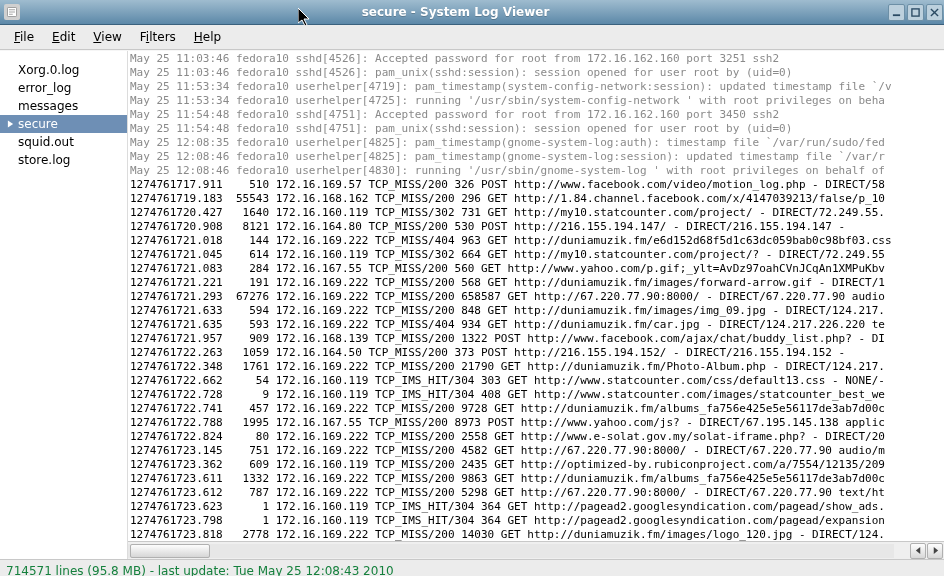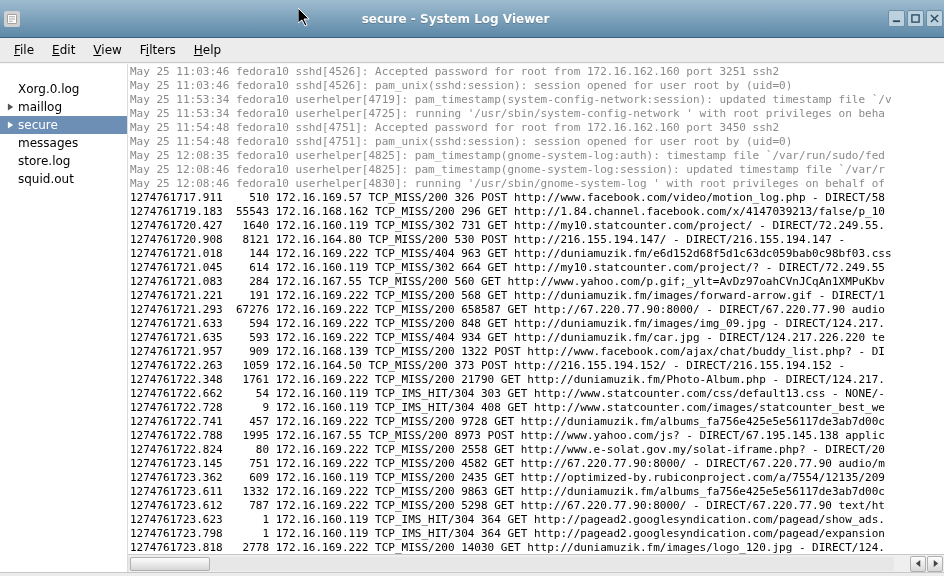--- a/index.html
+++ b/index.html
@@ -1,31 +1,31 @@
 <!DOCTYPE html>
 <html><head>
 <meta charset="utf-8">
 <style>
   * { margin:0; padding:0; box-sizing:border-box; }
   html,body { width:944px; height:576px; font-family:"DejaVu Sans","Liberation Sans",sans-serif; font-size:12px; background:#e6e6e6; overflow:hidden; }
   
-  .titlebar { height:38px; background:linear-gradient(#9FBCCF,#5C88A8); color:#fff; display:flex; align-items:center; border-bottom:1px solid #3a617d;justify-content:space-between; }
+  .titlebar { height:25px; background:linear-gradient(#9FBCCF,#5C88A8); color:#fff; display:flex; align-items:center; border-bottom:1px solid #3a617d;justify-content:space-between; }
   .titlebar .appicon { width:16px; height:16px; margin:0 4px; background:#d0d0d0; border-radius:2px; display:flex; align-items:center; justify-content:center; }
   .titlebar .appicon svg { width:12px; height:12px; }
   .titlebar .title { flex:1; text-align:center; font-weight:bold; font-size:12px; text-shadow:0 1px 0 rgba(0,0,0,0.2); }
   .titlebar .winbtns { display:flex; }
   .titlebar .winbtn { width:17px; height:17px; margin:0 1px; background:#bcd0dd; border:1px solid #6c8fa6; border-radius:2px; display:flex; align-items:center; justify-content:center; }
   .titlebar .winbtn svg { width:9px; height:9px; }
   
   .menubar { height:23px; background:#ececec; border-bottom:1px solid #c8c8c8; display:flex; align-items:center; padding:12px 6px; gap:2px; }
   .menubar .menu { padding:2px 8px; border-radius:2px; }
   .menubar .menu .ul { text-decoration:underline; }
   
   .worksplit { display:flex; height:509px; background:#fff; border-top:1px solid #f6f6f6; }
-  .sidebar { width:128px; background:#fff; border-right:1px solid #dcdcdc; padding-top:16px; }
+  .sidebar { width:128px; background:#fff; border-right:1px solid #dcdcdc; padding-top:10px; }
   .siderow { display:flex; align-items:center; height:18px; padding:0 4px 0 4px; }
   .siderow .tw { width:12px; display:inline-flex; justify-content:center; }
   .siderow .tw svg { width:7px; height:8px; }
   .siderow .lbl { margin-left:2px; }
   .siderow.selected { background:#6E8FB5; color:#fff; }
   .siderow.bold .lbl { font-weight:bold; }
   .logpane-wrap { flex:1; display:flex; flex-direction:column; }
   .logpane { flex:1; overflow:auto; font-family:"DejaVu Sans Mono","Liberation Mono",monospace; font-size:11px; line-height:14px; white-space:pre; color:#000; padding:1px 0 0 2px; }
   .logline { display:block; }
   .logline.dim { color:#8a8a8a; }
@@ -81,46 +81,42 @@
   <div class="menu"><span class="ul">H</span>elp</div>
 </div>
 
 <div class="worksplit">
   <div class="sidebar" id="sidebar">
       <div class="siderow">
         <span class="tw"></span>
         <span class="lbl">Xorg.0.log</span>
       </div>
       <div class="siderow">
-        <span class="tw">
-          <svg viewBox="0 0 8 8">
-            <polygon points="1,0 7,4 1,8" fill="#555"></polygon>
-          </svg>
-        </span>
-        <span class="lbl">maillog</span>
+        <span class="tw"></span>
+        <span class="lbl">error_log</span>
+      </div>
+      <div class="siderow">
+        <span class="tw"></span>
+        <span class="lbl">messages</span>
       </div>
       <div class="siderow selected">
         <span class="tw">
           <svg viewBox="0 0 8 8">
             <polygon points="1,0 7,4 1,8" fill="#fff"></polygon>
           </svg>
         </span>
         <span class="lbl">secure</span>
       </div>
       <div class="siderow">
         <span class="tw"></span>
-        <span class="lbl">messages</span>
+        <span class="lbl">squid.out</span>
       </div>
       <div class="siderow">
         <span class="tw"></span>
         <span class="lbl">store.log</span>
-      </div>
-      <div class="siderow">
-        <span class="tw"></span>
-        <span class="lbl">squid.out</span>
       </div>
     </div>
   <div class="logpane-wrap">
     <div class="logpane" id="logpane"><span class="logline dim">May 25 11:03:46 fedora10 sshd[4526]: Accepted password for root from 172.16.162.160 port 3251 ssh2</span><span class="logline dim">May 25 11:03:46 fedora10 sshd[4526]: pam_unix(sshd:session): session opened for user root by (uid=0)</span><span class="logline dim">May 25 11:53:34 fedora10 userhelper[4719]: pam_timestamp(system-config-network:session): updated timestamp file `/v</span><span class="logline dim">May 25 11:53:34 fedora10 userhelper[4725]: running '/usr/sbin/system-config-network ' with root privileges on beha</span><span class="logline dim">May 25 11:54:48 fedora10 sshd[4751]: Accepted password for root from 172.16.162.160 port 3450 ssh2</span><span class="logline dim">May 25 11:54:48 fedora10 sshd[4751]: pam_unix(sshd:session): session opened for user root by (uid=0)</span><span class="logline dim">May 25 12:08:35 fedora10 userhelper[4825]: pam_timestamp(gnome-system-log:auth): timestamp file `/var/run/sudo/fed</span><span class="logline dim">May 25 12:08:46 fedora10 userhelper[4825]: pam_timestamp(gnome-system-log:session): updated timestamp file `/var/r</span><span class="logline dim">May 25 12:08:46 fedora10 userhelper[4830]: running '/usr/sbin/gnome-system-log ' with root privileges on behalf of</span><span class="logline bold">1274761717.911    510 172.16.169.57 TCP_MISS/200 326 POST http://www.facebook.com/video/motion_log.php - DIRECT/58</span><span class="logline bold">1274761719.183  55543 172.16.168.162 TCP_MISS/200 296 GET http://1.84.channel.facebook.com/x/4147039213/false/p_10</span><span class="logline bold">1274761720.427   1640 172.16.160.119 TCP_MISS/302 731 GET http://my10.statcounter.com/project/ - DIRECT/72.249.55.</span><span class="logline bold">1274761720.908   8121 172.16.164.80 TCP_MISS/200 530 POST http://216.155.194.147/ - DIRECT/216.155.194.147 -</span><span class="logline bold">1274761721.018    144 172.16.169.222 TCP_MISS/404 963 GET http://duniamuzik.fm/e6d152d68f5d1c63dc059bab0c98bf03.css</span><span class="logline bold">1274761721.045    614 172.16.160.119 TCP_MISS/302 664 GET http://my10.statcounter.com/project/? - DIRECT/72.249.55</span><span class="logline bold">1274761721.083    284 172.16.167.55 TCP_MISS/200 560 GET http://www.yahoo.com/p.gif;_ylt=AvDz97oahCVnJCqAn1XMPuKbv</span><span class="logline bold">1274761721.221    191 172.16.169.222 TCP_MISS/200 568 GET http://duniamuzik.fm/images/forward-arrow.gif - DIRECT/1</span><span class="logline bold">1274761721.293  67276 172.16.169.222 TCP_MISS/200 658587 GET http://67.220.77.90:8000/ - DIRECT/67.220.77.90 audio</span><span class="logline bold">1274761721.633    594 172.16.169.222 TCP_MISS/200 848 GET http://duniamuzik.fm/images/img_09.jpg - DIRECT/124.217.</span><span class="logline bold">1274761721.635    593 172.16.169.222 TCP_MISS/404 934 GET http://duniamuzik.fm/car.jpg - DIRECT/124.217.226.220 te</span><span class="logline bold">1274761721.957    909 172.16.168.139 TCP_MISS/200 1322 POST http://www.facebook.com/ajax/chat/buddy_list.php? - DI</span><span class="logline bold">1274761722.263   1059 172.16.164.50 TCP_MISS/200 373 POST http://216.155.194.152/ - DIRECT/216.155.194.152 -</span><span class="logline bold">1274761722.348   1761 172.16.169.222 TCP_MISS/200 21790 GET http://duniamuzik.fm/Photo-Album.php - DIRECT/124.217.</span><span class="logline bold">1274761722.662     54 172.16.160.119 TCP_IMS_HIT/304 303 GET http://www.statcounter.com/css/default13.css - NONE/-</span><span class="logline bold">1274761722.728      9 172.16.160.119 TCP_IMS_HIT/304 408 GET http://www.statcounter.com/images/statcounter_best_we</span><span class="logline bold">1274761722.741    457 172.16.169.222 TCP_MISS/200 9728 GET http://duniamuzik.fm/albums_fa756e425e5e56117de3ab7d00c</span><span class="logline bold">1274761722.788   1995 172.16.167.55 TCP_MISS/200 8973 POST http://www.yahoo.com/js? - DIRECT/67.195.145.138 applic</span><span class="logline bold">1274761722.824     80 172.16.169.222 TCP_MISS/200 2558 GET http://www.e-solat.gov.my/solat-iframe.php? - DIRECT/20</span><span class="logline bold">1274761723.145    751 172.16.169.222 TCP_MISS/200 4582 GET http://67.220.77.90:8000/ - DIRECT/67.220.77.90 audio/m</span><span class="logline bold">1274761723.362    609 172.16.160.119 TCP_MISS/200 2435 GET http://optimized-by.rubiconproject.com/a/7554/12135/209</span><span class="logline bold">1274761723.611   1332 172.16.169.222 TCP_MISS/200 9863 GET http://duniamuzik.fm/albums_fa756e425e5e56117de3ab7d00c</span><span class="logline bold">1274761723.612    787 172.16.169.222 TCP_MISS/200 5298 GET http://67.220.77.90:8000/ - DIRECT/67.220.77.90 text/ht</span><span class="logline bold">1274761723.623      1 172.16.160.119 TCP_IMS_HIT/304 364 GET http://pagead2.googlesyndication.com/pagead/show_ads.</span><span class="logline bold">1274761723.798      1 172.16.160.119 TCP_IMS_HIT/304 364 GET http://pagead2.googlesyndication.com/pagead/expansion</span><span class="logline bold">1274761723.818   2778 172.16.169.222 TCP_MISS/200 14030 GET http://duniamuzik.fm/images/logo_120.jpg - DIRECT/124.</span></div>
     <div class="hscroll">
       <div class="hsc-track">
         <div class="hsc-thumb" style="left:2px; width:80px;"></div>
       </div>
       <div class="hsc-btn">
           <svg viewBox="0 0 8 8">

